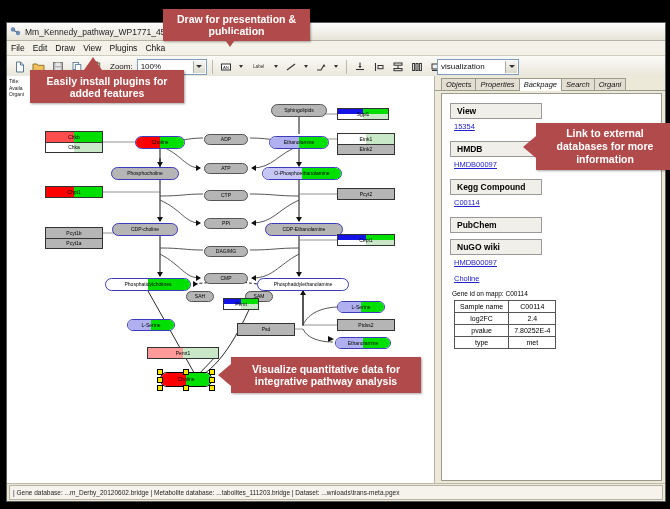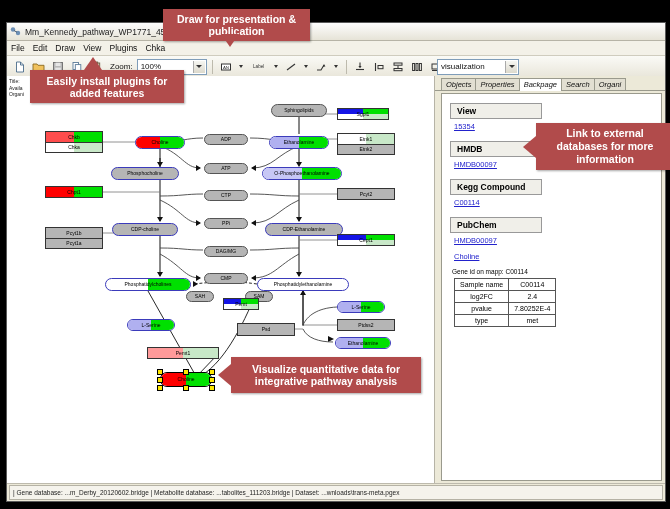--- a/index.html
+++ b/index.html
@@ -477,20 +477,21 @@
             <a class="dblink" href="#">HMDB00097</a>
           </div>
           <div>
             <span class="dbhead">Kegg Compound</span>
             <a class="dblink" href="#">C00114</a>
           </div>
           <div>
             <span class="dbhead">PubChem</span>
           </div>
           <div>
+            <span class="dbhead">NuGO wiki</span>
             <a class="dblink" href="#">HMDB00097</a>
           </div>
           <div>
             <a class="dblink" href="#">Choline</a>
           </div>
           <div class="geneid">Gene id on mapp: C00114</div>
           <table class="expr">
             <tbody>
                 <tr>
               <td>Sample name</td>

